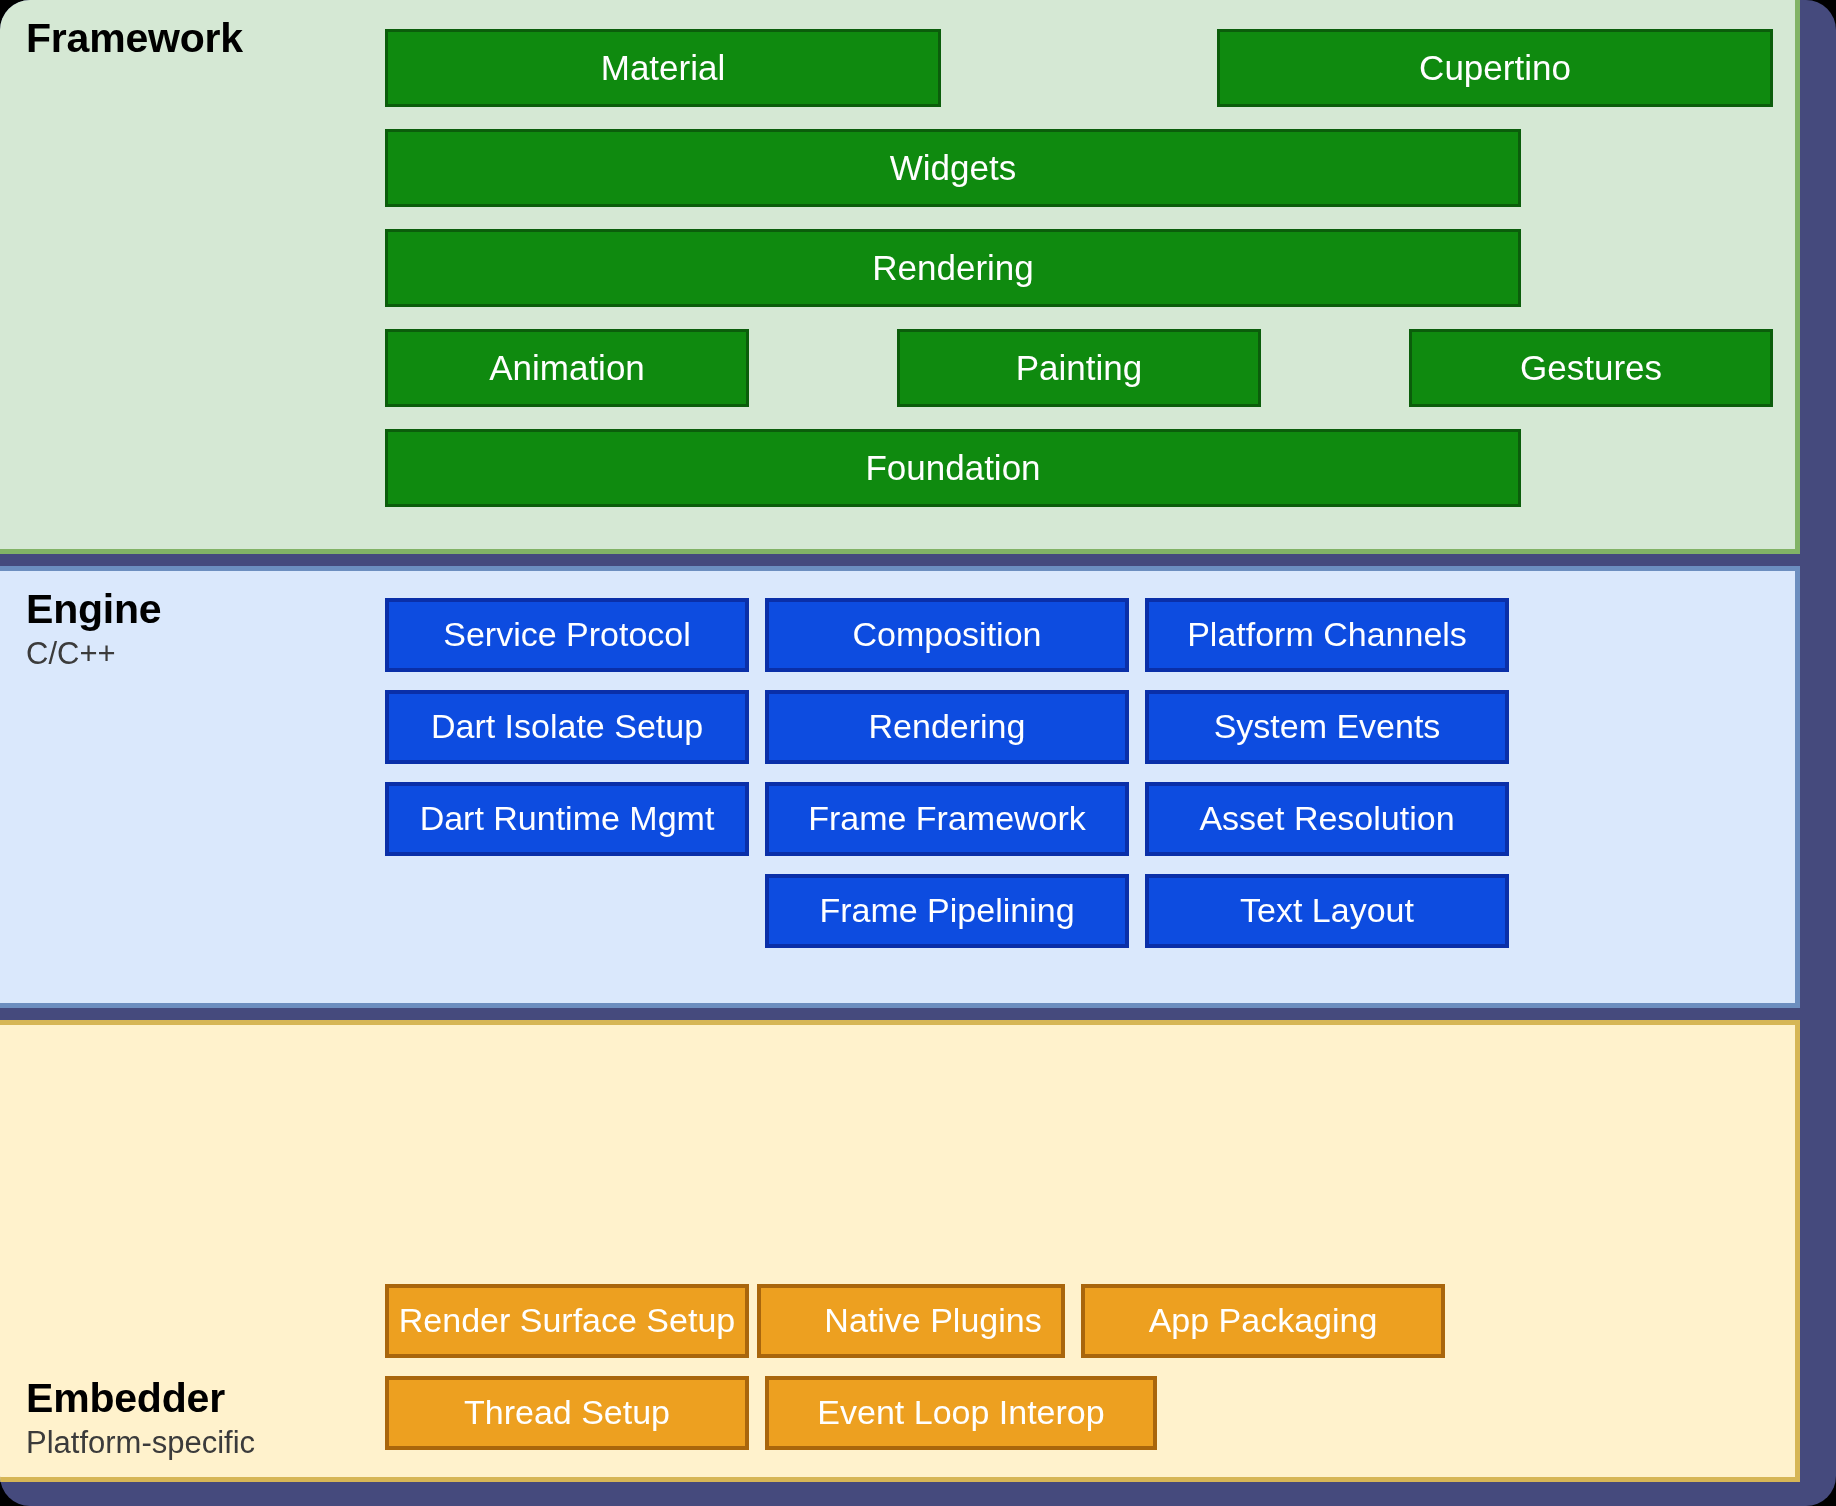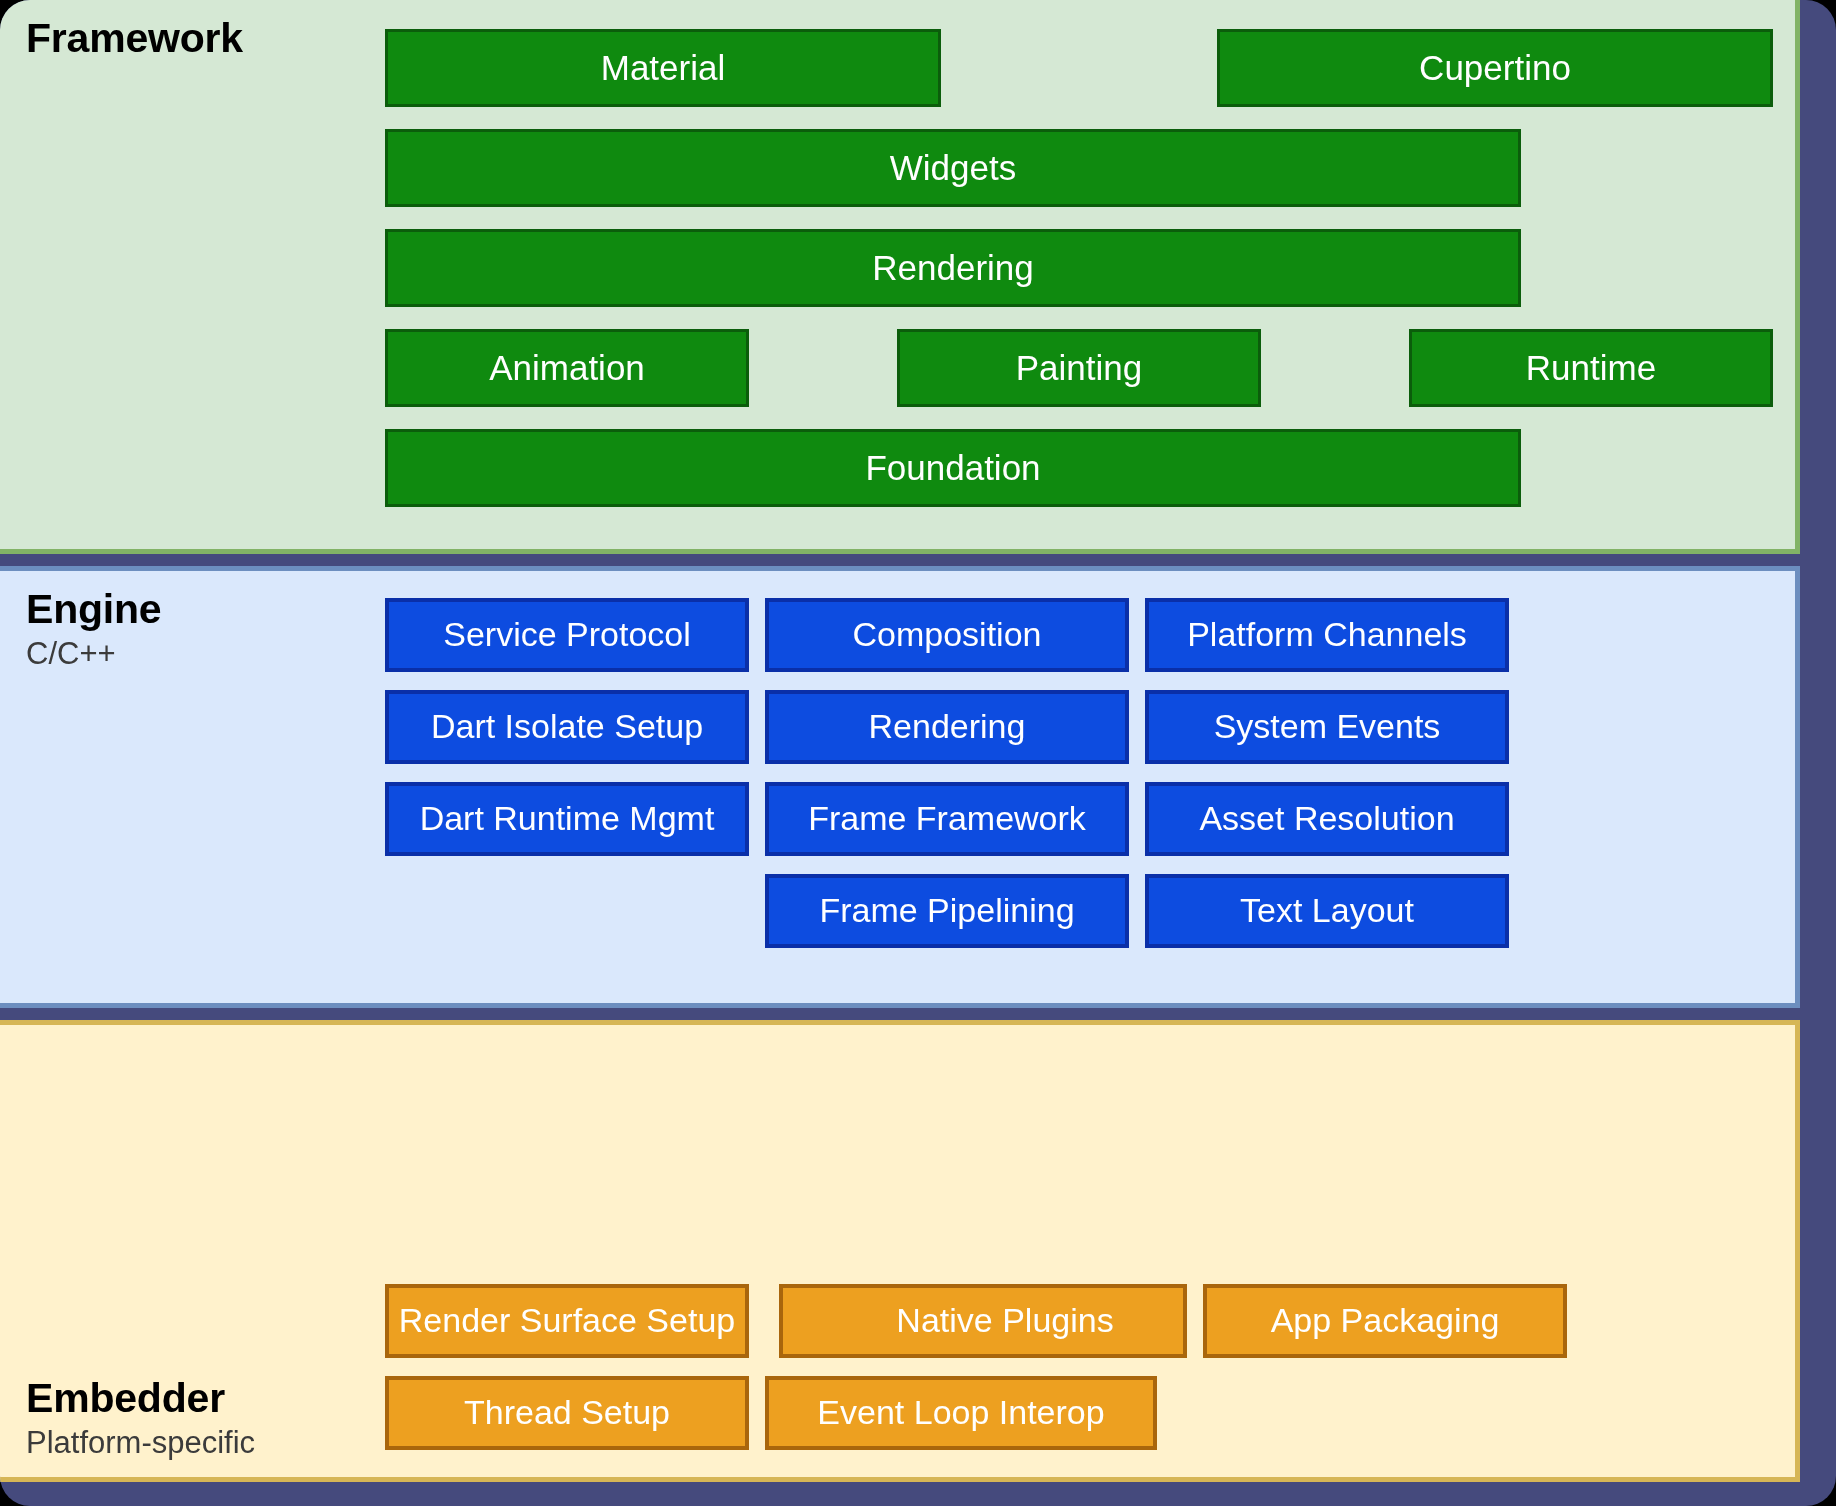--- a/index.html
+++ b/index.html
@@ -169,21 +169,21 @@
           </div>
         </div>
         <div class="row">
           <div class="cell" style="width: 364px; margin-left: 0px;">
             <span>Animation</span>
           </div>
           <div class="cell" style="width: 364px; margin-left: 16px;">
             <span>Painting</span>
           </div>
           <div class="cell" style="width: 364px; margin-left: 16px;">
-            <span>Runtime</span>
+            <span>Gestures</span>
           </div>
         </div>
         <div class="row">
           <div class="cell" style="width: 1136px; margin-left: 0px;">
             <span>Foundation</span>
           </div>
         </div>
       </div>
   </section>
 
@@ -243,21 +243,21 @@
   <section class="layer layer-embedder">
     <div class="layer-head">
       <div class="layer-title">Embedder</div>
       <div class="layer-sub">Platform-specific</div>
     </div>
     <div class="layer-body emb">
         <div class="row">
           <div class="cell" style="width: 364px; margin-left: 0px;">
             <span>Render Surface Setup</span>
           </div>
-          <div class="cell" style="width: 408px; margin-left: 30px; padding-left: 44px;">
+          <div class="cell" style="width: 308px; margin-left: 8px; padding-left: 44px;">
             <span>Native Plugins</span>
           </div>
           <div class="cell" style="width: 364px; margin-left: 16px;">
             <span>App Packaging</span>
           </div>
         </div>
         <div class="row">
           <div class="cell" style="width: 364px; margin-left: 0px;">
             <span>Thread Setup</span>
           </div>

